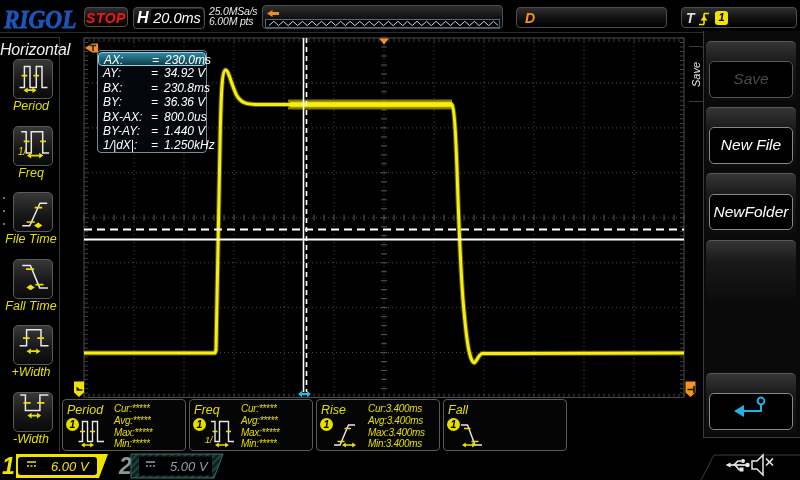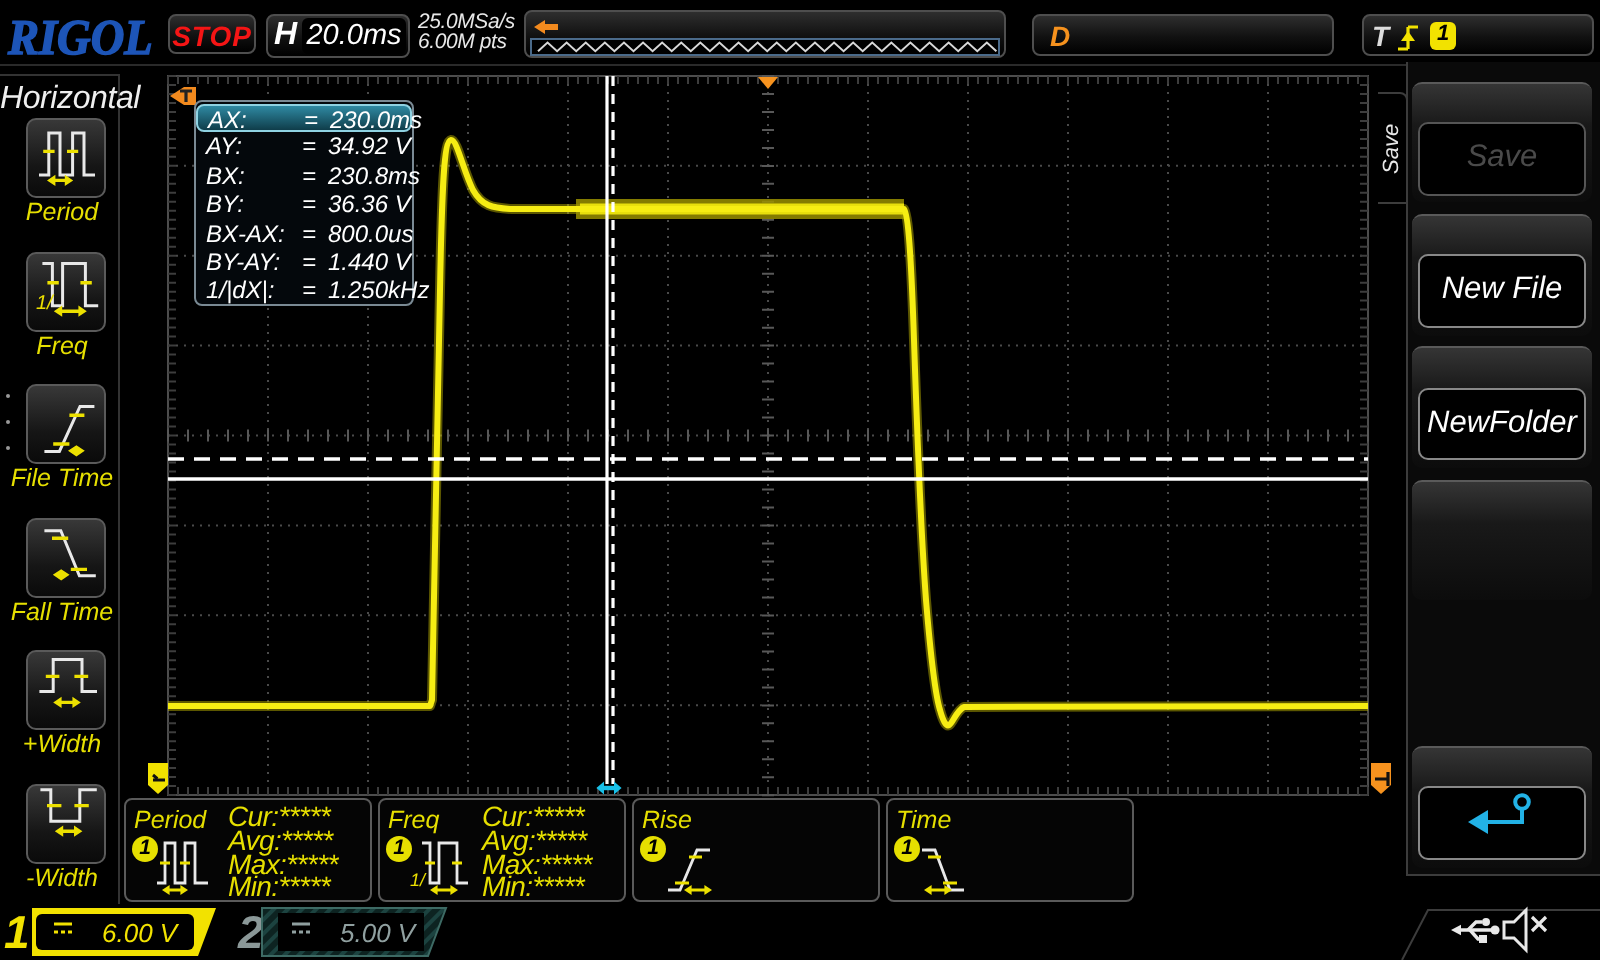--- a/index.html
+++ b/index.html
@@ -62,21 +62,21 @@
   border-radius:5px; color:#fff; font-size:15.5px; text-align:center; line-height:34.5px; }
 .rbtn.dis { color:#4a4a4a; border-color:#555; }
 
 
 .mpan { position:absolute; top:399px; width:124px; height:52px; background:#050505;
   border:1px solid #5a5a5a; border-radius:4px; }
 .mlab { position:absolute; left:4px; top:2.5px; color:#e6df00; font-size:12.5px; }
 .mbadge { position:absolute; left:3px; top:17.5px; width:13px; height:13px; background:#e6df00;
   border-radius:7px; color:#000; font-weight:bold; font-size:10.5px; text-align:center; line-height:13px; }
 .micon { position:absolute; left:14px; top:19px; }
-.mvals { position:absolute; left:51px; top:3px; color:#e6df00; font-size:14px; line-height:11.8px; letter-spacing:-0.3px; }
+.mvals { position:absolute; left:51px; top:3px; color:#e6df00; font-size:10px; line-height:11.8px; letter-spacing:-0.3px; }
 
 
 #bbar { position:absolute; left:0; top:452px; width:800px; height:28px; background:#000; }
 .ch1n { position:absolute; left:2px; top:1px; color:#f2e200; font-size:23px; font-weight:bold; }
 .ch2n { position:absolute; left:119px; top:1px; color:#8b9898; font-size:23px; font-weight:bold; }
 </style></head>
 <body>
 <div id="scr">
 
 <div id="logo">RIGOL</div>
@@ -275,23 +275,29 @@
 </div>
 <div class="mpan" style="left:316px">
 <div class="mlab">Rise</div>
 <div class="mbadge">1</div>
 <div class="micon"><svg width="34" height="30" viewBox="0 0 34 30">
           <path d="M3,26 H9 L17.5,6 H24" stroke="#e8e8e8" stroke-width="1.4" fill="none"></path>
           <path d="M13.5,9.5 h6.5 M6.5,22.5 h7" stroke="#ece000" stroke-width="1.5"></path>
           <path d="M13.8,26 H22.2" stroke="#ece000" stroke-width="1.5" fill="none"></path>
           <path d="M11,26 l3.8,-2.5 v5.0 z M25,26 l-3.8,-2.5 v5.0 z" fill="#ece000"></path>
         </svg></div>
+<div class="mvals">
+        <div>Cur:3.400ms</div>
+        <div>Avg:3.400ms</div>
+        <div>Max:3.400ms</div>
+        <div>Min:3.400ms</div>
+      </div>
 </div>
 <div class="mpan" style="left:443px">
-<div class="mlab">Time</div>
+<div class="mlab">Fall</div>
 <div class="mbadge">1</div>
 <div class="micon"><svg width="34" height="30" viewBox="0 0 34 30">
           <path d="M3,6 H9.5 L17,26 H24" stroke="#e8e8e8" stroke-width="1.4" fill="none"></path>
           <path d="M6,9.5 h6.5 M13.5,22.5 h7" stroke="#ece000" stroke-width="1.5"></path>
           <path d="M6.8,26 H15.2" stroke="#ece000" stroke-width="1.5" fill="none"></path>
           <path d="M4,26 l3.8,-2.5 v5.0 z M18,26 l-3.8,-2.5 v5.0 z" fill="#ece000"></path>
         </svg></div>
 </div>
 
 <div style="position:absolute;left:0;top:452px;width:704px;height:1px;background:#133"></div>

